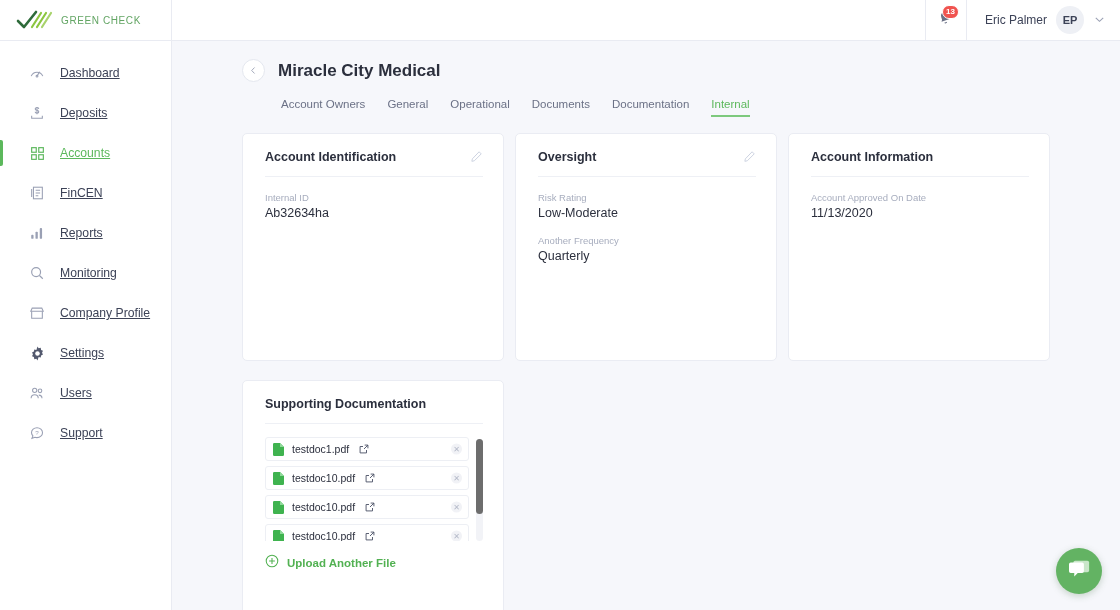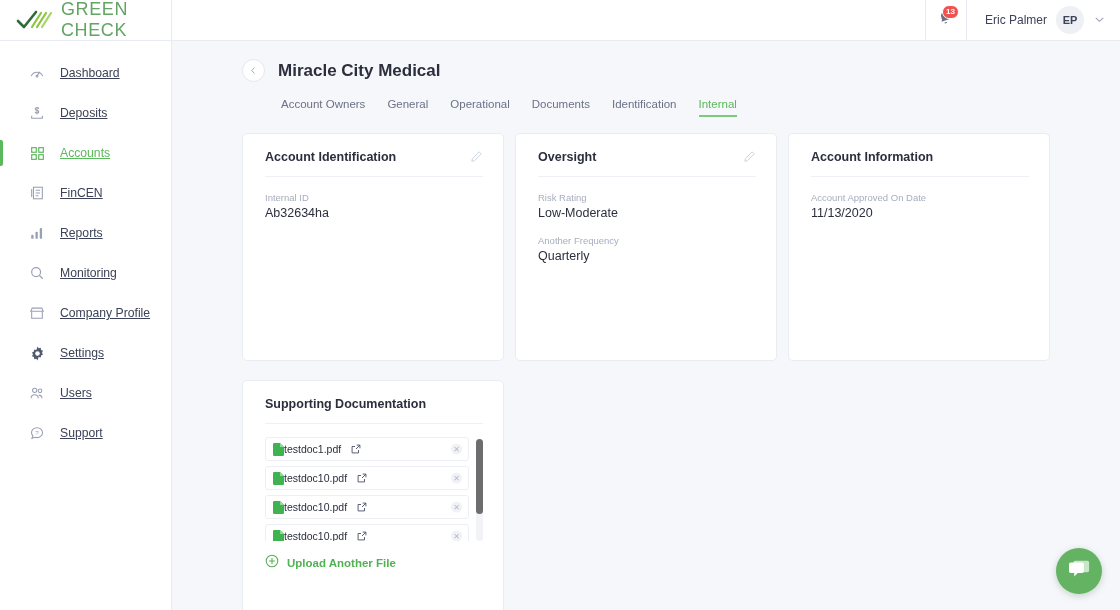--- a/index.html
+++ b/index.html
@@ -20,21 +20,21 @@
     position: relative;
   }
   .logo-wrap {
     height: 41px;
     display: flex; align-items: center;
     padding-left: 16px;
     border-bottom: 1px solid #e9ebf2;
   }
   .logo-mark { width: 40px; height: 22px; flex: 0 0 40px; }
   .logo-text {
-    font-size: 18px; letter-spacing: .6px;
+    font-size: 10px; letter-spacing: .6px;
     color: #63a564; font-weight: 400;
     margin-left: 5px;
   }
   .nav { padding-top: 12px; }
   .nav-item {
     height: 40px;
     display: flex; align-items: center;
     padding-left: 28px;
     position: relative;
     cursor: pointer;
@@ -138,21 +138,21 @@
     overflow: hidden; position: relative; padding-right: 14px;
   }
   .doc-row {
     display: flex; align-items: center;
     height: 24px; margin-bottom: 5px;
     border: 1px solid #edeff4; border-radius: 3px;
     background: #fff; padding: 0 6px 0 7px;
     position: relative;
   }
   .doc-file-ic { width: 11px; height: 13px; flex: 0 0 11px; line-height: 0; }
-  .doc-name { font-size: 10.5px; color: #2b2f3d; white-space: nowrap; }
+  .doc-name { font-size: 10.5px; color: #2b2f3d; margin-left: 8px; white-space: nowrap; }
   .doc-open { margin-left: 10px; color: #4c5267; line-height: 0; cursor: pointer; }
   .doc-x {
     position: absolute; right: 6px; top: 50%; transform: translateY(-50%);
     width: 11px; height: 11px; border-radius: 50%;
     background: #f1f2f6; color: #b4b9c8;
     font-size: 8px; display: flex; align-items: center; justify-content: center;
     cursor: pointer;
   }
   .scroll-track {
     position: absolute; right: 0; top: 2px;
@@ -342,21 +342,21 @@
           </svg>
         </span>
         <h1 class="page-title">Miracle City Medical</h1>
       </div>
 
       <div class="tabs">
         <div class="tab">Account Owners</div>
         <div class="tab">General</div>
         <div class="tab">Operational</div>
         <div class="tab">Documents</div>
-        <div class="tab">Identification</div>
+        <div class="tab">Documentation</div>
         <div class="tab active">Internal</div>
       </div>
 
       <div class="cards-row">
 
         <div class="card tall">
           <div class="card-head">
             <span class="card-title">Account Identification</span>
             <span class="edit-ic">
               <svg viewBox="0 0 16 16" width="13" height="13" fill="none" stroke="currentColor" stroke-width="1.2">

